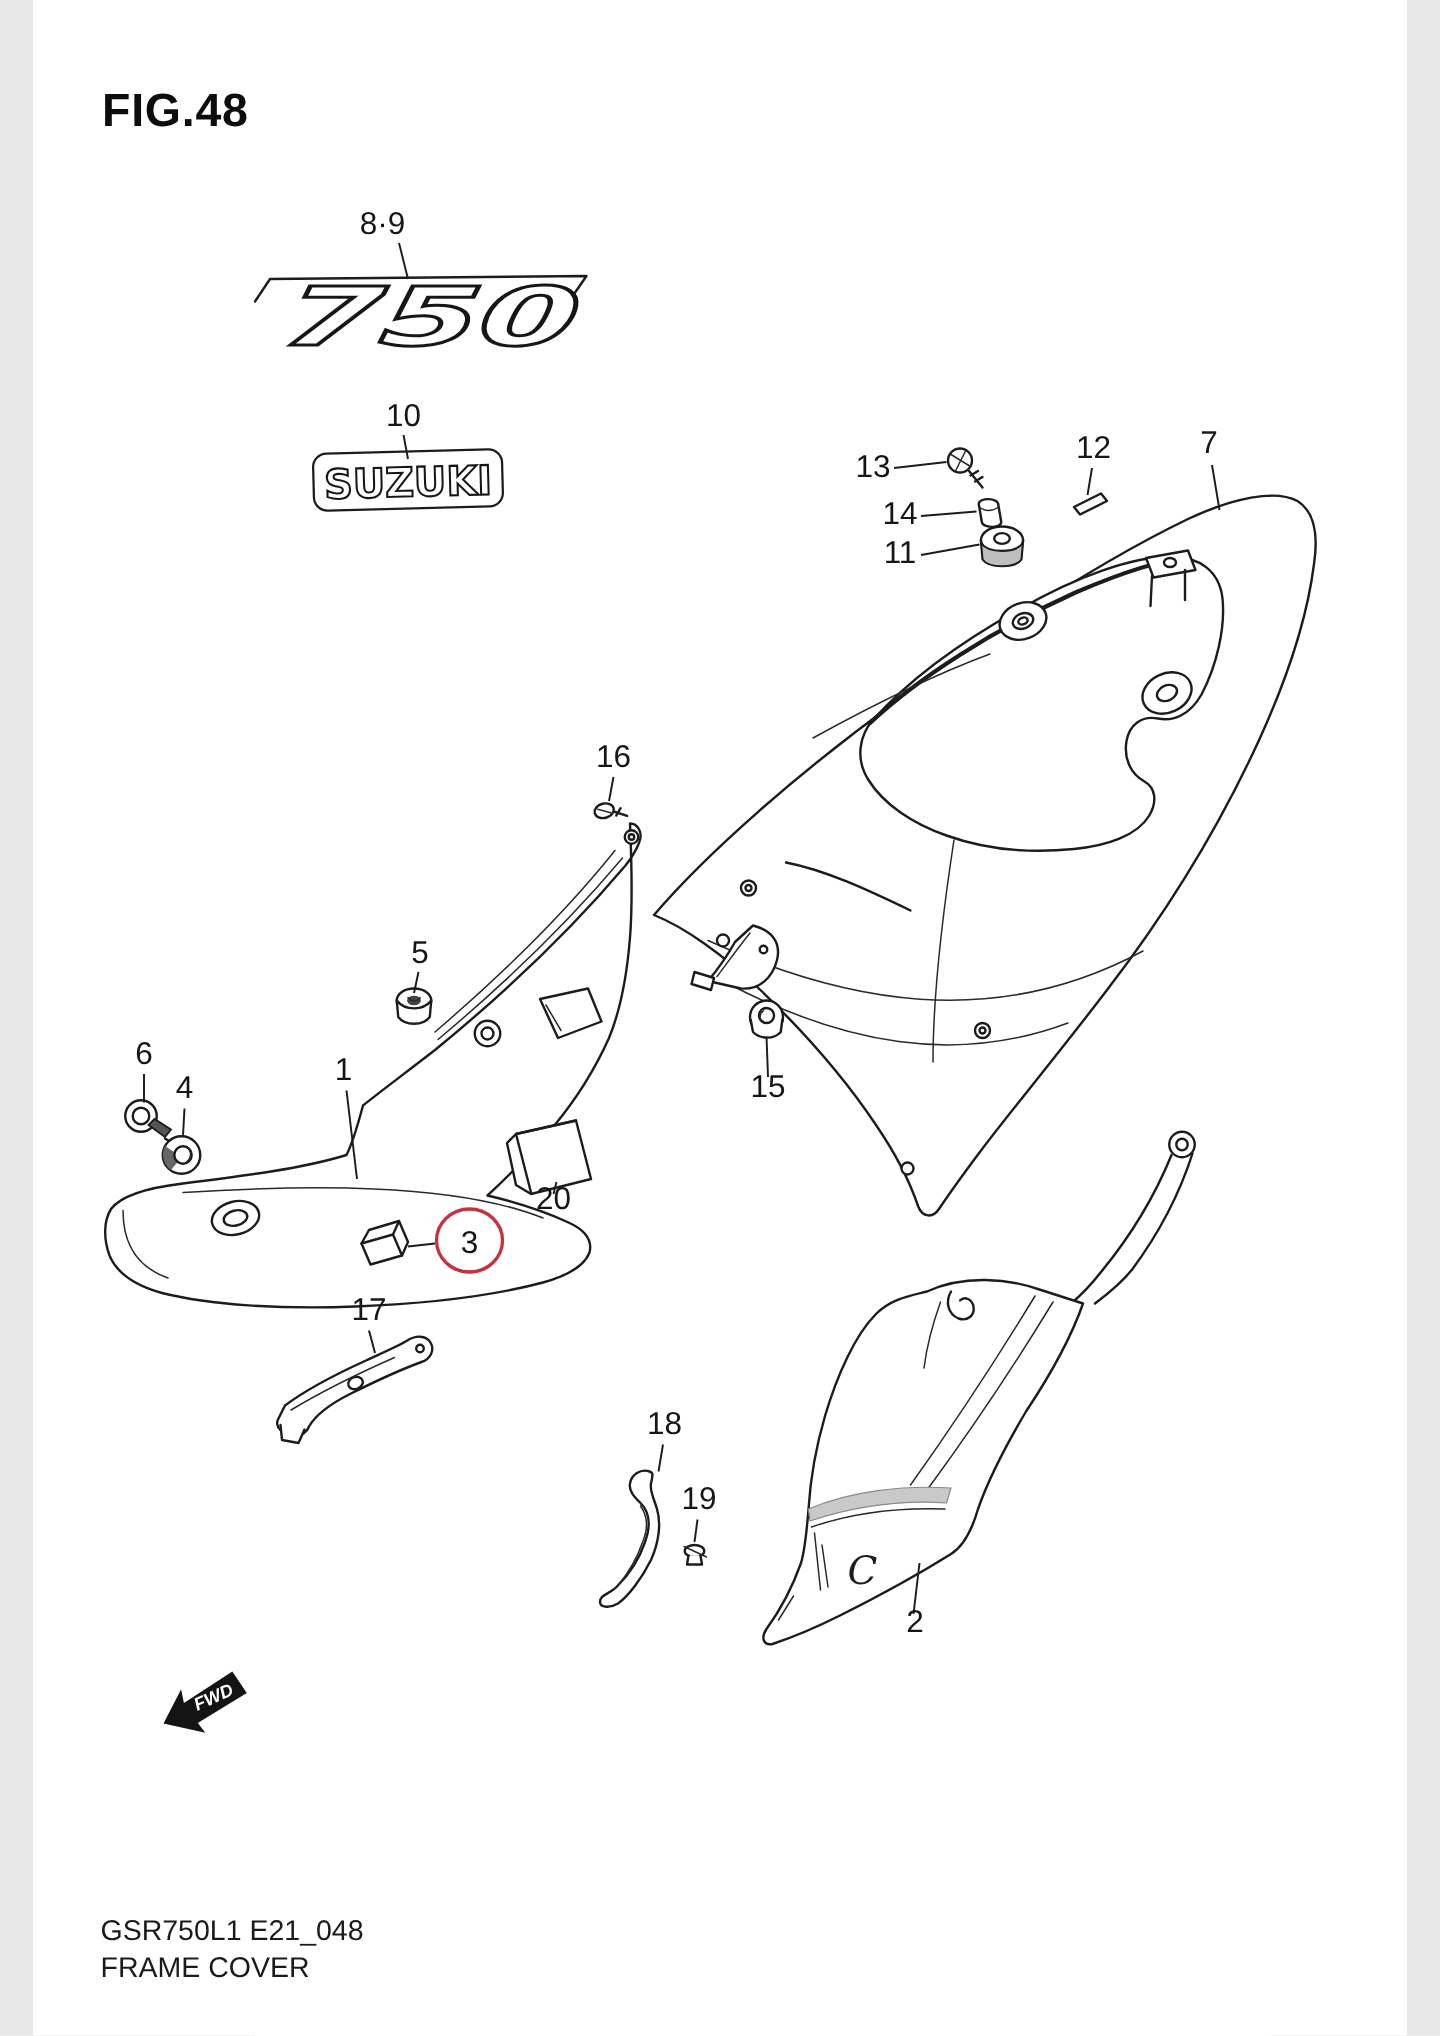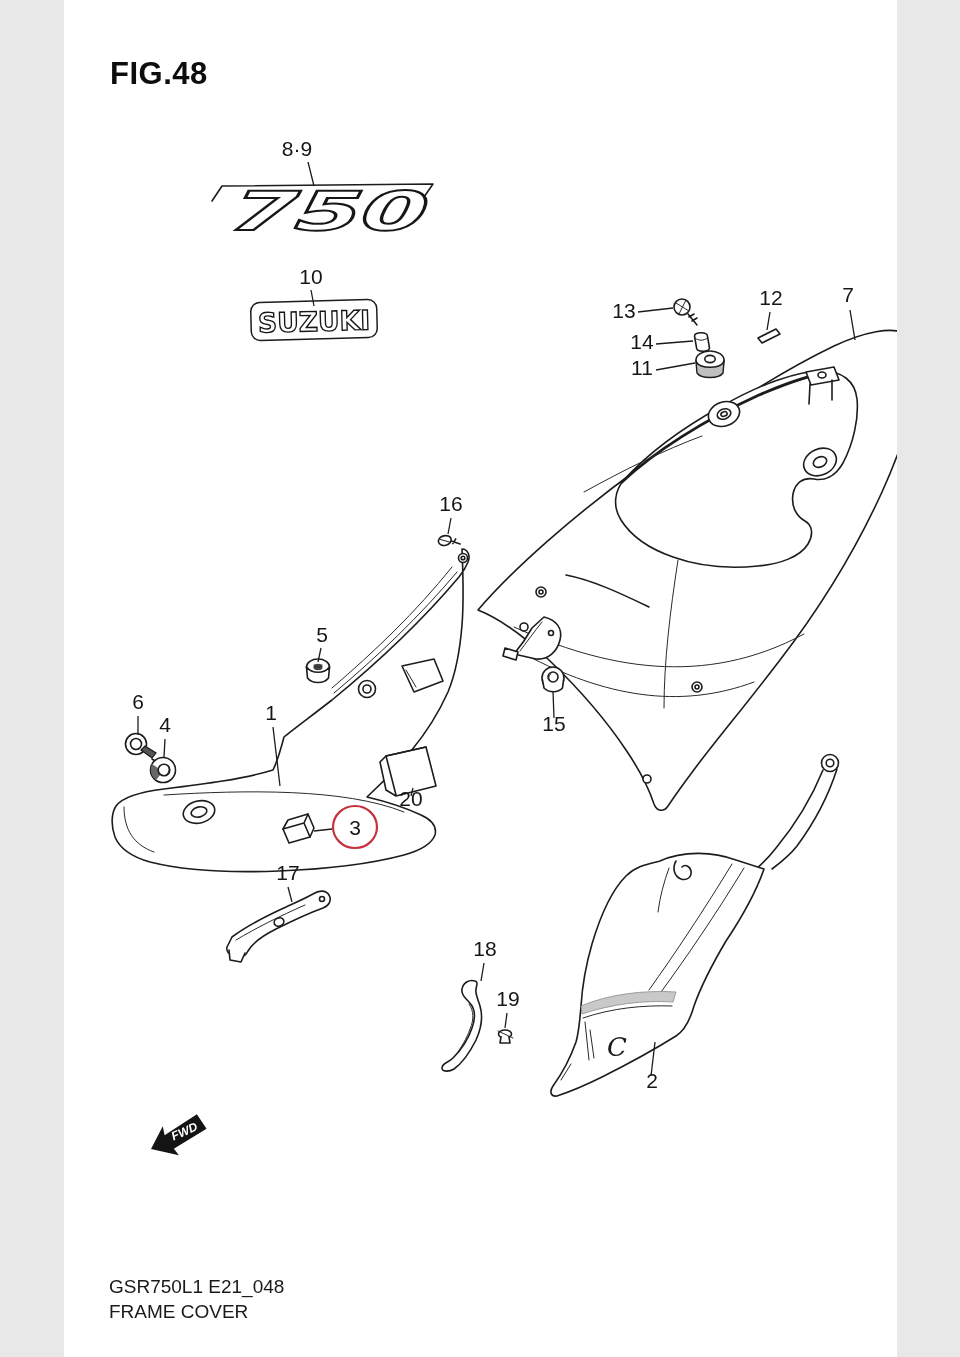--- a/index.html
+++ b/index.html
@@ -1,17 +1,17 @@
 <!DOCTYPE html>
 <html><head>
 <meta charset="utf-8">
 <style>
   html,body{margin:0;padding:0;background:#e8e8e8;}
   .page{
-    position:relative;width:833px;height:1357px;margin:0 auto;
+    position:relative;width:916px;height:1357px;margin:0 auto;
     background:#ffffff;overflow:hidden;
     font-family:"Liberation Sans","DejaVu Sans",sans-serif;
   }
   svg{position:absolute;left:0;top:0;}
   .callout{font-family:"Liberation Sans","DejaVu Sans",sans-serif;font-size:21px;fill:#161616;}
   .fig-title{font-family:"Liberation Sans","DejaVu Sans",sans-serif;font-size:31px;font-weight:bold;fill:#0d0d0d;letter-spacing:0.5px;}
   .footer-text{font-family:"Liberation Sans","DejaVu Sans",sans-serif;font-size:19px;fill:#1a1a1a;}
   .ln{stroke:#1c1c1c;stroke-width:1.6;fill:none;stroke-linecap:round;stroke-linejoin:round;}
   .lnw{stroke:#1c1c1c;stroke-width:1.6;fill:#ffffff;stroke-linecap:round;stroke-linejoin:round;}
   .thin{stroke:#2a2a2a;stroke-width:1;fill:none;stroke-linecap:round;}

